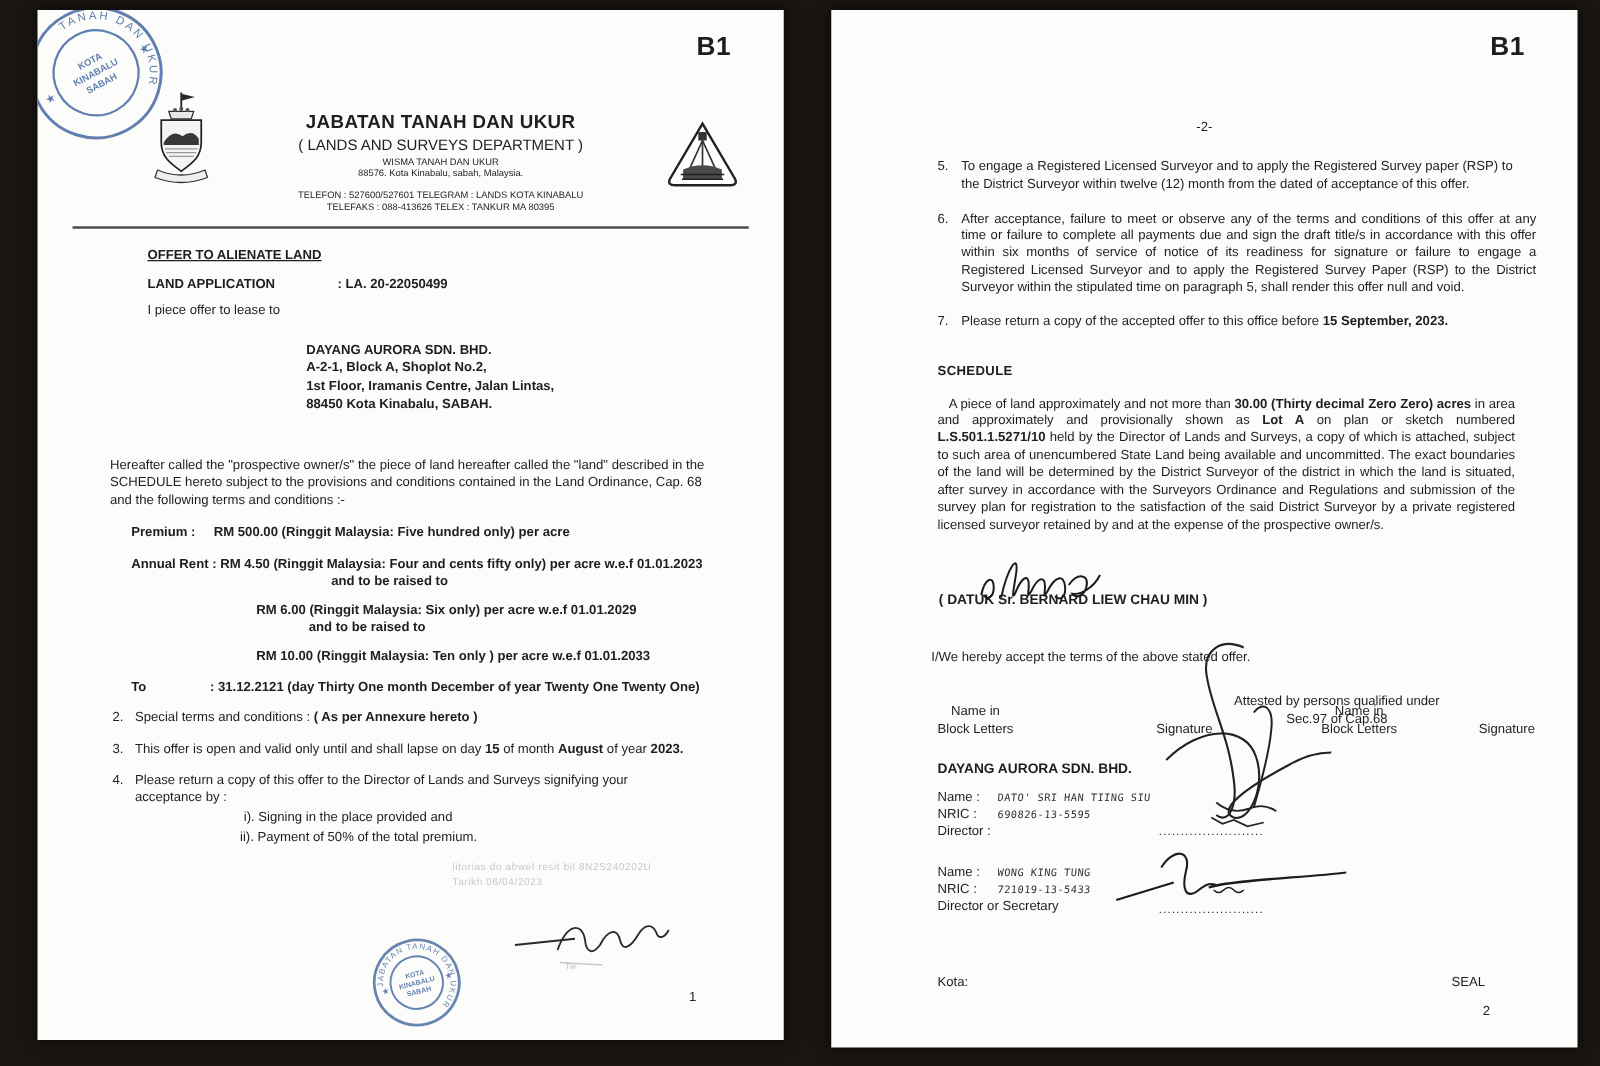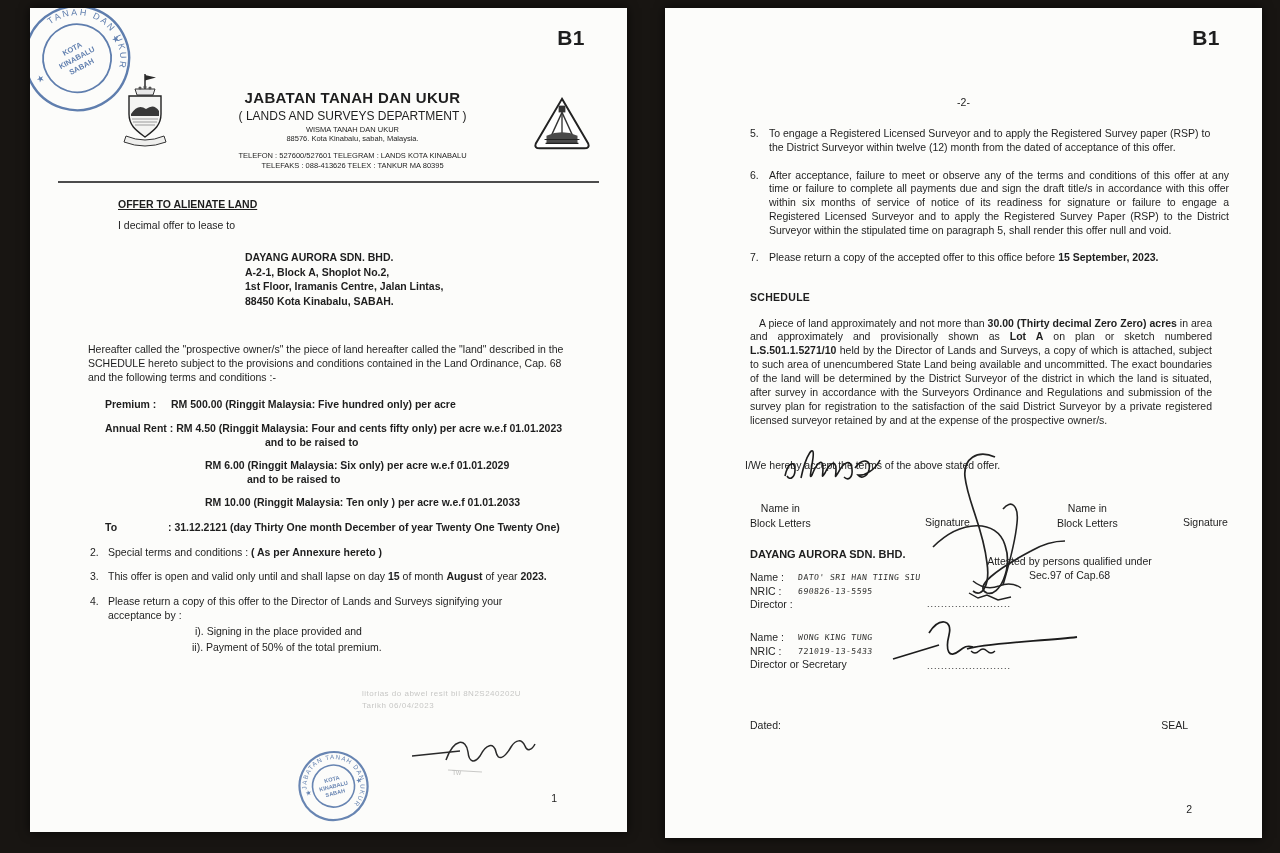--- a/index.html
+++ b/index.html
@@ -159,22 +159,26 @@
         <path d="M14,46 h36 M15,50 h34" stroke="#222" stroke-width="1.2"></path>
       </svg>
     </div>
   </div>
 
   <hr class="rule">
 
 
   <div class="offer-h"><span>OFFER TO ALIENATE LAND</span></div>
 
-
-  <div class="lease">I decimal offer to lease to</div>
+  <div class="fieldrow">
+    <span class="lbl">LAND APPLICATION</span>
+    <span>:  LA. 20-22050499</span>
+  </div>
+
+  <div class="lease">I piece offer to lease to</div>
 
   <div class="addr">
     <div>DAYANG AURORA SDN. BHD.</div>
     <div>A-2-1, Block A, Shoplot No.2,</div>
     <div>1st Floor, Iramanis Centre, Jalan Lintas,</div>
     <div>88450 Kota Kinabalu, SABAH.</div>
   </div>
 
   <div class="hereafter">Hereafter called the "prospective owner/s" the piece of land hereafter called the "land" described in the SCHEDULE hereto subject to the provisions and conditions contained in the Land Ordinance, Cap. 68 and the following terms and conditions :-</div>
 
@@ -278,20 +282,21 @@
   </div>
 
   <div class="sig-dir">
     <svg width="130" height="52" viewBox="0 0 130 52">
       <path d="M10,44 C13,30 20,28 20,38 C20,45 15,49 12,44" stroke="#1c1c1c" stroke-width="1.6" fill="none"></path>
       <path d="M26,46 C31,22 40,10 38,26 C36,40 34,48 37,43 C42,30 48,26 48,36 C48,44 46,47 50,41 C55,30 61,28 61,37 C61,45 59,47 63,41 C69,29 76,27 77,37 C78,46 73,49 69,45" stroke="#1c1c1c" stroke-width="1.6" fill="none"></path>
       <path d="M80,36 C87,26 97,27 94,38 C92,45 86,47 83,43 C90,44 100,38 105,28" stroke="#1c1c1c" stroke-width="1.6" fill="none"></path>
     </svg>
   </div>
 
+  <div class="signer">( DATUK Sr. BERNARD LIEW CHAU MIN )</div>
 
   <div class="accept">I/We hereby accept the terms of the above stated offer.</div>
 
   <div class="attest">
     <div>Attested by persons qualified under</div>
     <div>Sec.97 of Cap.68</div>
   </div>
 
   <div class="cols">
     <div class="colhead ch-l">
@@ -351,18 +356,18 @@
       <svg width="200" height="52" viewBox="0 0 200 52">
         <path d="M6,44 L52,30" stroke="#1c1c1c" stroke-width="1.7" fill="none"></path>
         <path d="M42,18 C52,2 66,4 62,20 C58,36 62,44 72,36 C77,32 80,30 86,32" stroke="#1c1c1c" stroke-width="1.7" fill="none"></path>
         <path d="M80,34 C96,28 160,26 190,22" stroke="#1c1c1c" stroke-width="1.8" fill="none"></path>
         <path d="M84,36 q4,4 8,0 q4,-4 8,0 q4,4 8,0" stroke="#1c1c1c" stroke-width="1.3" fill="none"></path>
       </svg>
     </div>
   </div>
 
   <div class="datedrow">
-    <span>Dated:</span>
+    <span>Kota:</span>
     <span>SEAL</span>
   </div>
 
   <div class="pagenum">2</div>
 </div>
 
 </body></html>

